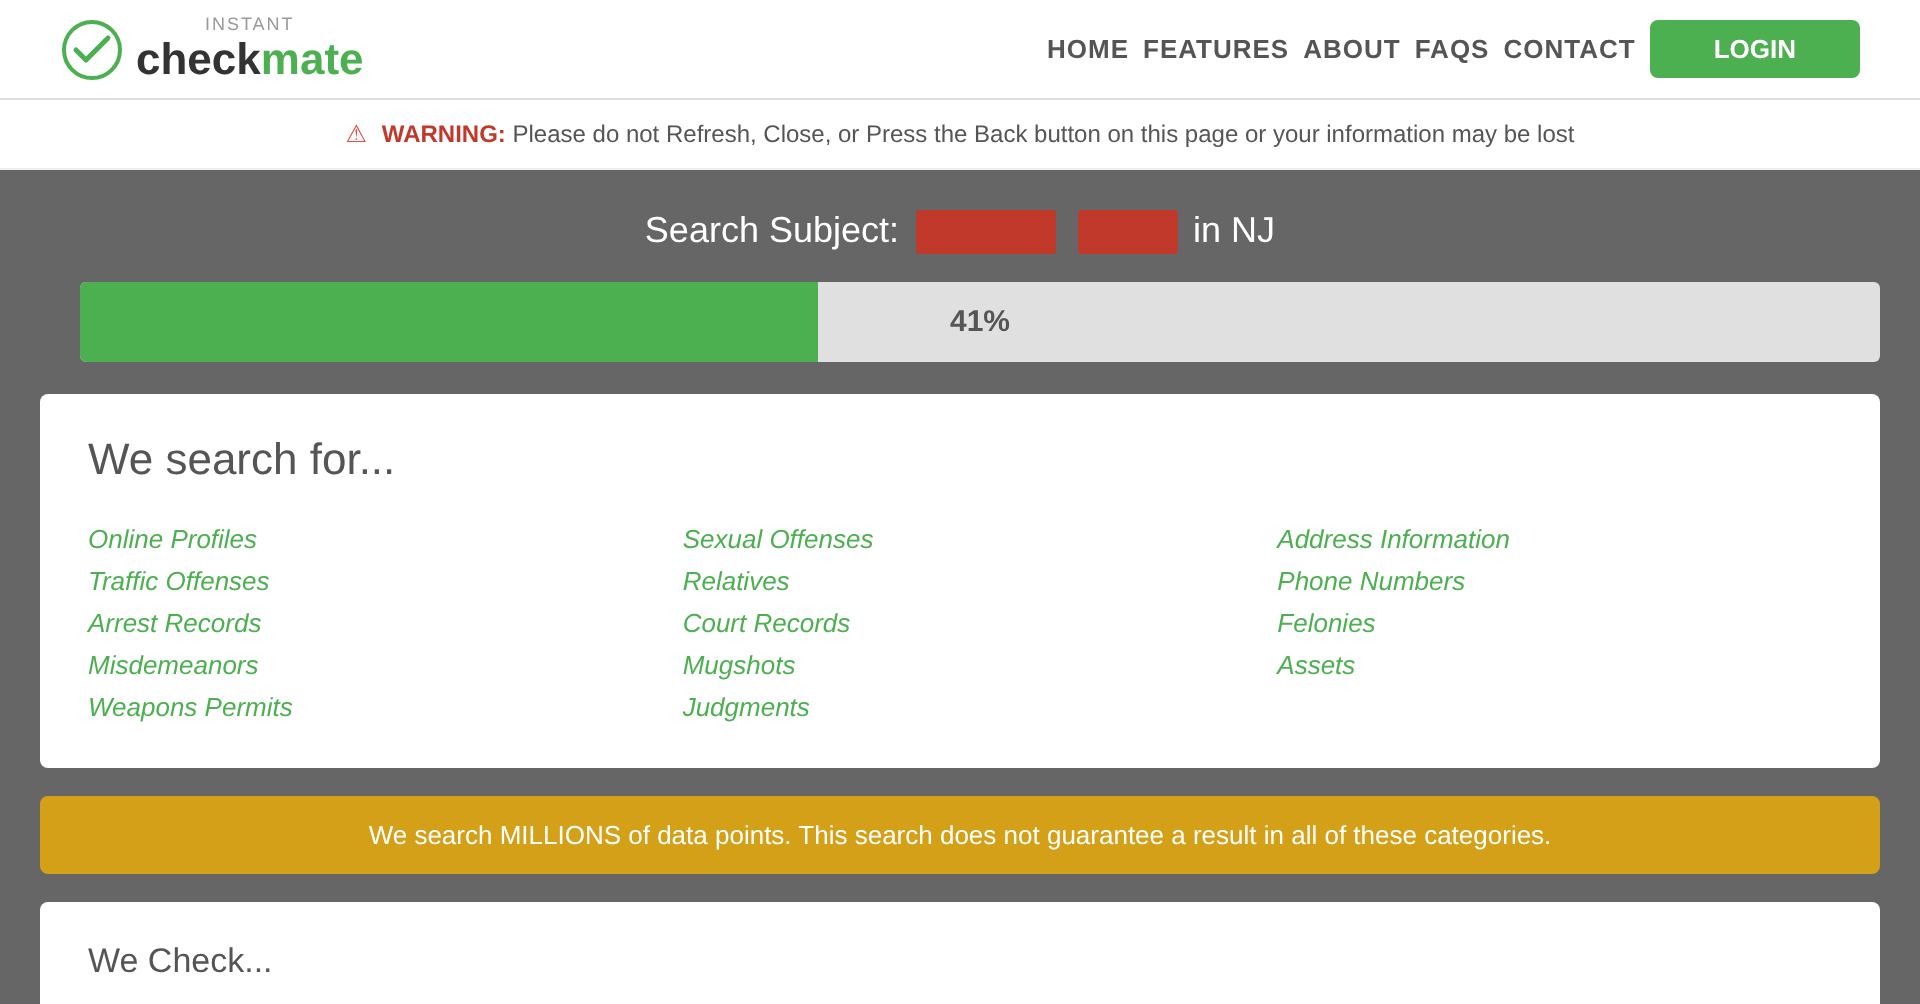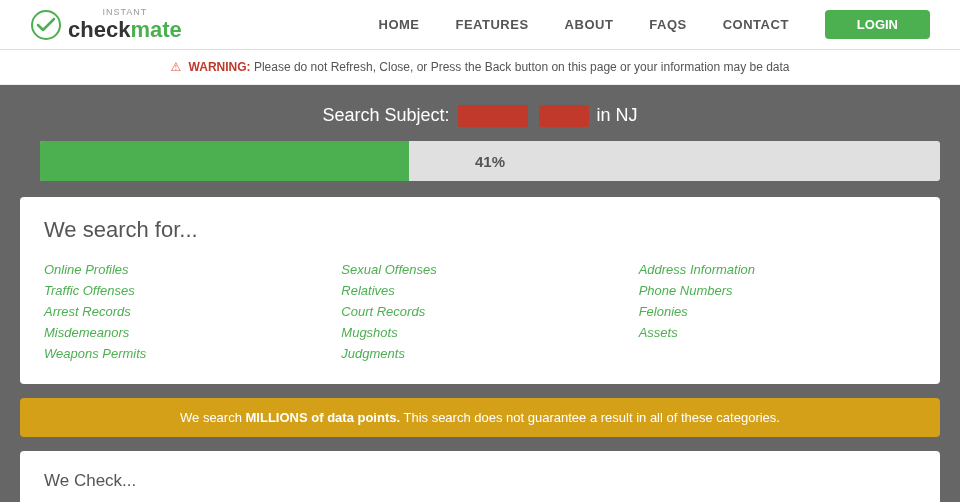--- a/index.html
+++ b/index.html
@@ -9,21 +9,21 @@
     .navbar {
       background: #fff;
       border-bottom: 1px solid #ddd;
       display: flex;
       align-items: center;
       justify-content: space-between;
       padding: 0 30px;
       height: 50px;
     }
     .logo { display: flex; align-items: center; }
-    .nav-links { display: flex; align-items: center; gap: 36px; }
+    .nav-links { display: flex; align-items: center; gap: 7px; }
     .nav-links a { text-decoration: none; color: #555; font-size: 13px; font-weight: 600; text-transform: uppercase; letter-spacing: 0.5px; }
     .login-btn {
       background: #4caf50;
       color: #fff;
       border: none;
       padding: 7px 32px;
       border-radius: 4px;
       font-size: 13px;
       font-weight: bold;
       cursor: pointer;
@@ -131,21 +131,21 @@
     
     .gold-bar {
       background: #d4a017;
       color: #fff;
       text-align: center;
       padding: 12px;
       border-radius: 4px;
       font-size: 13px;
       margin-bottom: 14px;
     }
-    .gold-bar strong { font-weight: bold; }
+    .gold-bar strong { font-weight: normal; }
 
     
     .check-card {
       background: #fff;
       border-radius: 4px;
       padding: 20px 24px;
     }
     .check-title {
       font-size: 17px;
       color: #555;
@@ -200,21 +200,21 @@
     <a href="#">ABOUT</a>
     <a href="#">FAQS</a>
     <a href="#">CONTACT</a>
     <button class="login-btn">LOGIN</button>
   </div>
 </nav>
 
 <div class="warning-bar">
   <span class="warning-icon">⚠</span>
   <span class="warn-label">WARNING:</span>
-  <span>Please do not Refresh, Close, or Press the Back button on this page or your information may be data</span>
+  <span>Please do not Refresh, Close, or Press the Back button on this page or your information may be lost</span>
 </div>
 
 <div class="main">
 
   <div class="search-subject">
     <span>Search Subject:</span>
     <span class="redacted-box"></span>
     <span class="redacted-box2"></span>
     <span>in NJ</span>
   </div>

